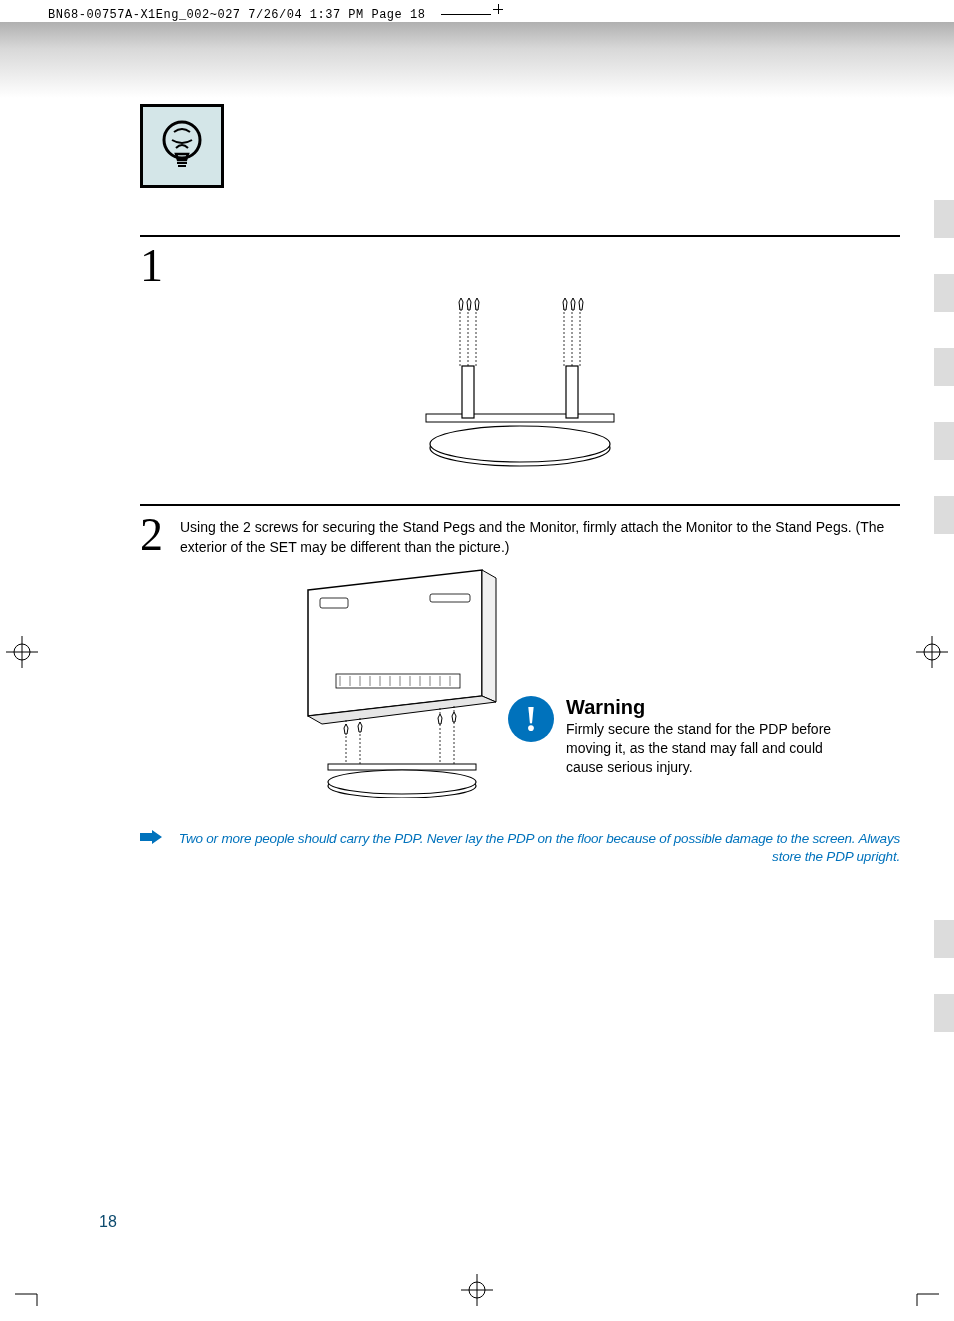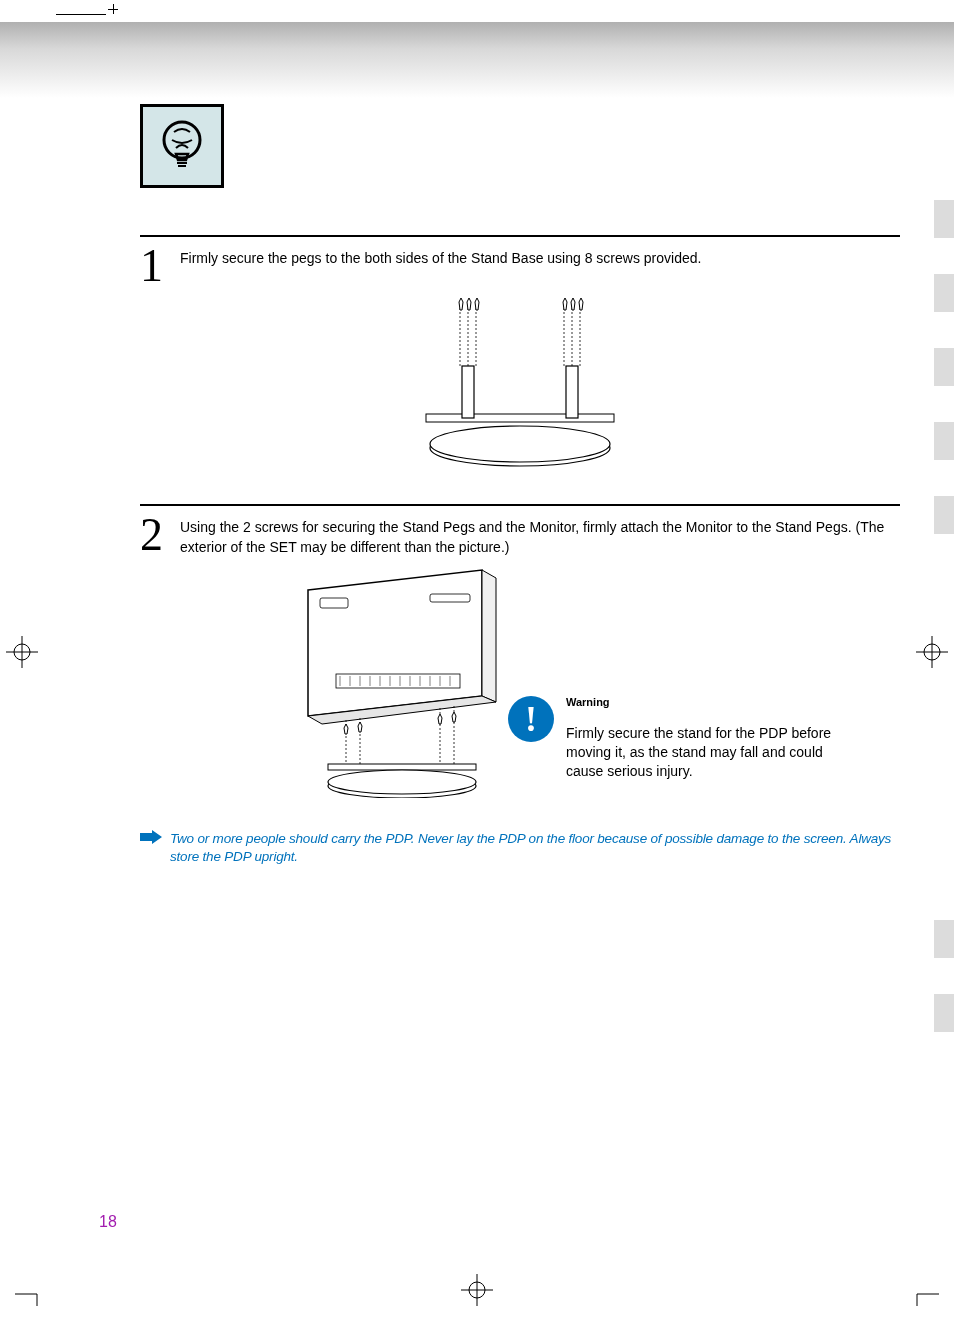--- a/index.html
+++ b/index.html
@@ -23,44 +23,45 @@
   .content { position: absolute; top: 235px; left: 140px; width: 760px; }
 
   .step { border-top: 2px solid #000; padding-top: 8px; margin-bottom: 28px; }
   .step-row { display: flex; align-items: flex-start; gap: 10px; }
   .step-num { font-size: 46px; font-weight: 300; line-height: 0.9; font-family: "Times New Roman", serif; color: #000; min-width: 30px; }
   .step-text { font-size: 14px; line-height: 1.4; color: #000; padding-top: 4px; }
   .step-illus { margin: 10px auto 12px auto; display: flex; justify-content: center; align-items: center; }
 
   .warning-box { position: absolute; display: flex; align-items: flex-start; gap: 12px; width: 330px; }
   .warning-icon { width: 46px; height: 46px; border-radius: 50%; background: #0072bc; display: flex; align-items: center; justify-content: center; color: #fff; font-size: 36px; font-weight: 900; font-family: Georgia, serif; flex-shrink: 0; }
-  .warning-text strong { font-size: 11px; display: block; margin-bottom: 16px; }
+  .warning-text strong { font-size: 20px; display: block; margin-bottom: 1px; }
   .warning-text span { font-size: 14px; line-height: 1.35; }
 
   .note-row { position: absolute; top: 595px; display: flex; align-items: flex-start; gap: 8px; }
   .note-arrow { flex-shrink: 0; }
-  .note-text { font-size: 13.5px; font-style: italic; color: #0072bc; line-height: 1.35; font-family: Arial, sans-serif; letter-spacing: -0.2px; }
-
-  .page-number { position: absolute; bottom: 90px; left: 99px; font-size: 16px; color: #a21caf; }
+  .note-text { font-size: 13.5px; font-style: italic; color: #0072bc; line-height: 1.35; font-family: Arial, sans-serif; letter-spacing: -0.2px; text-align: right; }
+
+  .page-number { position: absolute; bottom: 90px; left: 99px; font-size: 16px; color: #0c4a6e; }
 
   
   .crop-left, .crop-right, .crop-bottom-left, .crop-bottom-right, .crop-bottom-center { position: absolute; }
   .crop-left { left: 6px; top: 636px; }
   .crop-right { right: 6px; top: 636px; }
   .crop-bottom-left { left: 15px; bottom: 15px; }
   .crop-bottom-right { right: 15px; bottom: 15px; }
   .crop-bottom-center { left: 50%; bottom: 15px; transform: translateX(-50%); }
 
   .side-tabs { position: absolute; right: 0; top: 200px; width: 20px; display: flex; flex-direction: column; gap: 36px; }
   .side-tab { width: 20px; height: 38px; background: #dcdcdc; }
 </style>
 </head>
 <body>
 
 <div class="prepress-header">
+  <span>BN68-00757A-X1Eng_002~027  7/26/04  1:37 PM  Page 18</span>
   <span class="cropmark"></span>
   <span class="cropdot"></span>
 </div>
 
 <div class="header-band"></div>
 
 <div class="title-wrap">
   <div class="title-icon-box">
     <svg width="56" height="56" viewBox="0 0 56 56">
       <circle cx="28" cy="22" r="18" fill="none" stroke="#000" stroke-width="3"></circle>
@@ -70,21 +71,20 @@
       <path d="M20 14 Q28 8 36 14 M18 22 Q28 28 38 22 M22 30 Q28 24 34 30" fill="none" stroke="#000" stroke-width="2"></path>
     </svg>
   </div>
 </div>
 
 <div class="content">
 
   <div class="step">
     <div class="step-row">
       <div class="step-num">1</div>
-      <div class="step-text">Firmly secure the pegs to the both sides of the Stand Base using 8 screws provided.</div>
     </div>
     <div class="step-illus">
       <svg width="220" height="180" viewBox="0 0 220 180">
 
         <ellipse cx="110" cy="152" rx="90" ry="18" fill="#fff" stroke="#000" stroke-width="1.2"></ellipse>
         <ellipse cx="110" cy="148" rx="90" ry="18" fill="#fff" stroke="#000" stroke-width="1.2"></ellipse>
 
         <rect x="16" y="118" width="188" height="8" fill="#fff" stroke="#000" stroke-width="1"></rect>
 
         <rect x="52" y="70" width="12" height="52" fill="#fff" stroke="#000" stroke-width="1.2"></rect>

